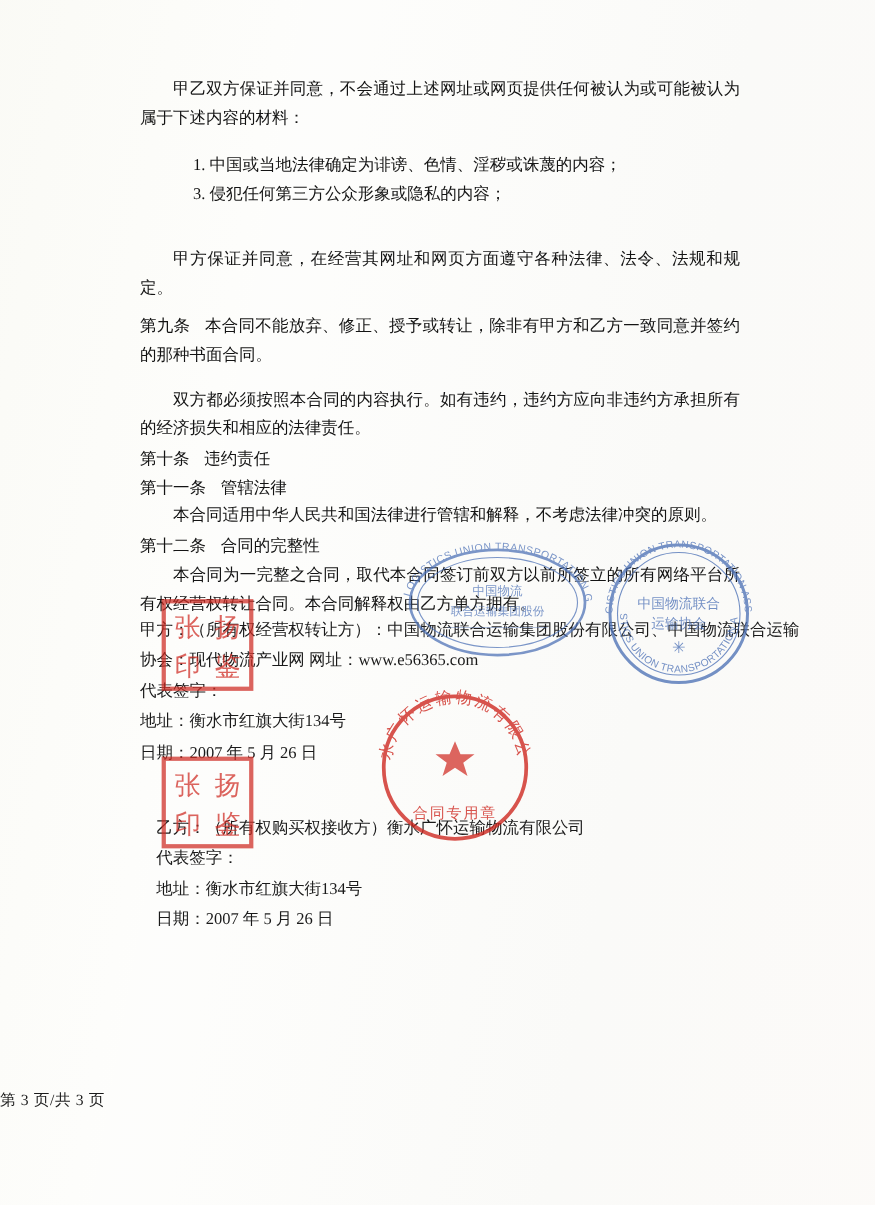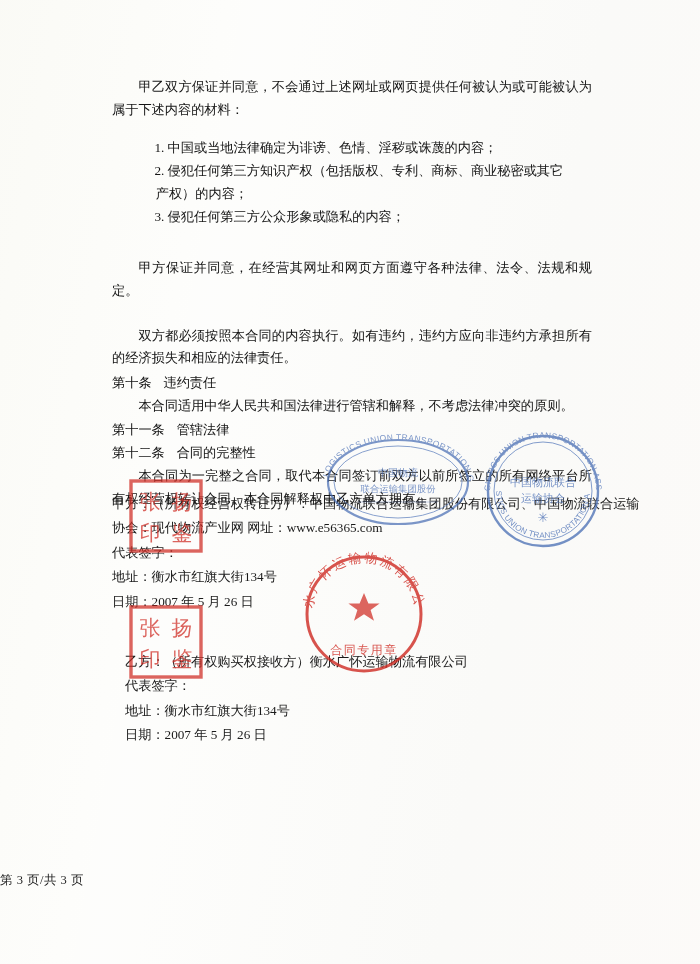--- a/index.html
+++ b/index.html
@@ -25,21 +25,21 @@
     content: "";
     position: absolute;
     inset: 0;
     background:
       linear-gradient(100deg, rgba(250,250,245,0.9) 0%, rgba(255,255,255,0.2) 30%, rgba(248,248,246,0.6) 70%, rgba(252,250,248,0.9) 100%);
     pointer-events: none;
   }
   .doc-body {
     position: absolute;
     left: 112px;
-    top: 76px;
+    top: 60px;
     width: 480px;
     font-size: 13.2px;
     line-height: 1.72;
     color: #141414;
   }
   .para {
     margin: 0 0 2px 0;
     text-align: justify;
   }
   .indent2 {
@@ -131,38 +131,38 @@
 <body>
 
 <div id="page">
 
   <div class="doc-body">
 
     <p class="para indent2">甲乙双方保证并同意，不会通过上述网址或网页提供任何被认为或可能被认为属于下述内容的材料：</p>
 
     <ul class="list">
       <li>1. 中国或当地法律确定为诽谤、色情、淫秽或诛蔑的内容；</li>
-      <li>2. 侵犯任何第三方知识产权（包括版权、专利、商标、商业秘密或其它产权）的内容；</li>
       <li>3. 侵犯任何第三方公众形象或隐私的内容；</li>
     </ul>
 
     <div class="gap-m"></div>
 
     <p class="para indent2">甲方保证并同意，在经营其网址和网页方面遵守各种法律、法令、法规和规定。</p>
 
     <div class="gap-s"></div>
 
+    <p class="para clause-title"><span class="num">第九条</span><span>本合同不能放弃、修正、授予或转让，除非有甲方和乙方一致同意并签约的那种书面合同。</span></p>
 
     <div class="gap-m"></div>
 
     <p class="para indent2">双方都必须按照本合同的内容执行。如有违约，违约方应向非违约方承担所有的经济损失和相应的法律责任。</p>
     <p class="para clause-title"><span class="num">第十条</span><span>违约责任</span></p>
 
+    <p class="para clause-title"><span class="num">第十一条</span><span>管辖法律</span></p>
     <p class="para indent2">本合同适用中华人民共和国法律进行管辖和解释，不考虑法律冲突的原则。</p>
-    <p class="para clause-title"><span class="num">第十一条</span><span>管辖法律</span></p>
 
     <p class="para clause-title"><span class="num">第十二条</span><span>合同的完整性</span></p>
     <p class="para indent2">本合同为一完整之合同，取代本合同签订前双方以前所签立的所有网络平台所有权经营权转让合同。本合同解释权由乙方单方拥有。</p>
 
   </div>
 
   <div class="sig-block" id="party-a-block">
     <p class="sig-line">甲方：（所有权经营权转让方）：中国物流联合运输集团股份有限公司、中国物流联合运输</p>
     <p class="sig-line">协会：现代物流产业网    网址：www.e56365.com</p>
     <p class="sig-line">代表签字：</p>

